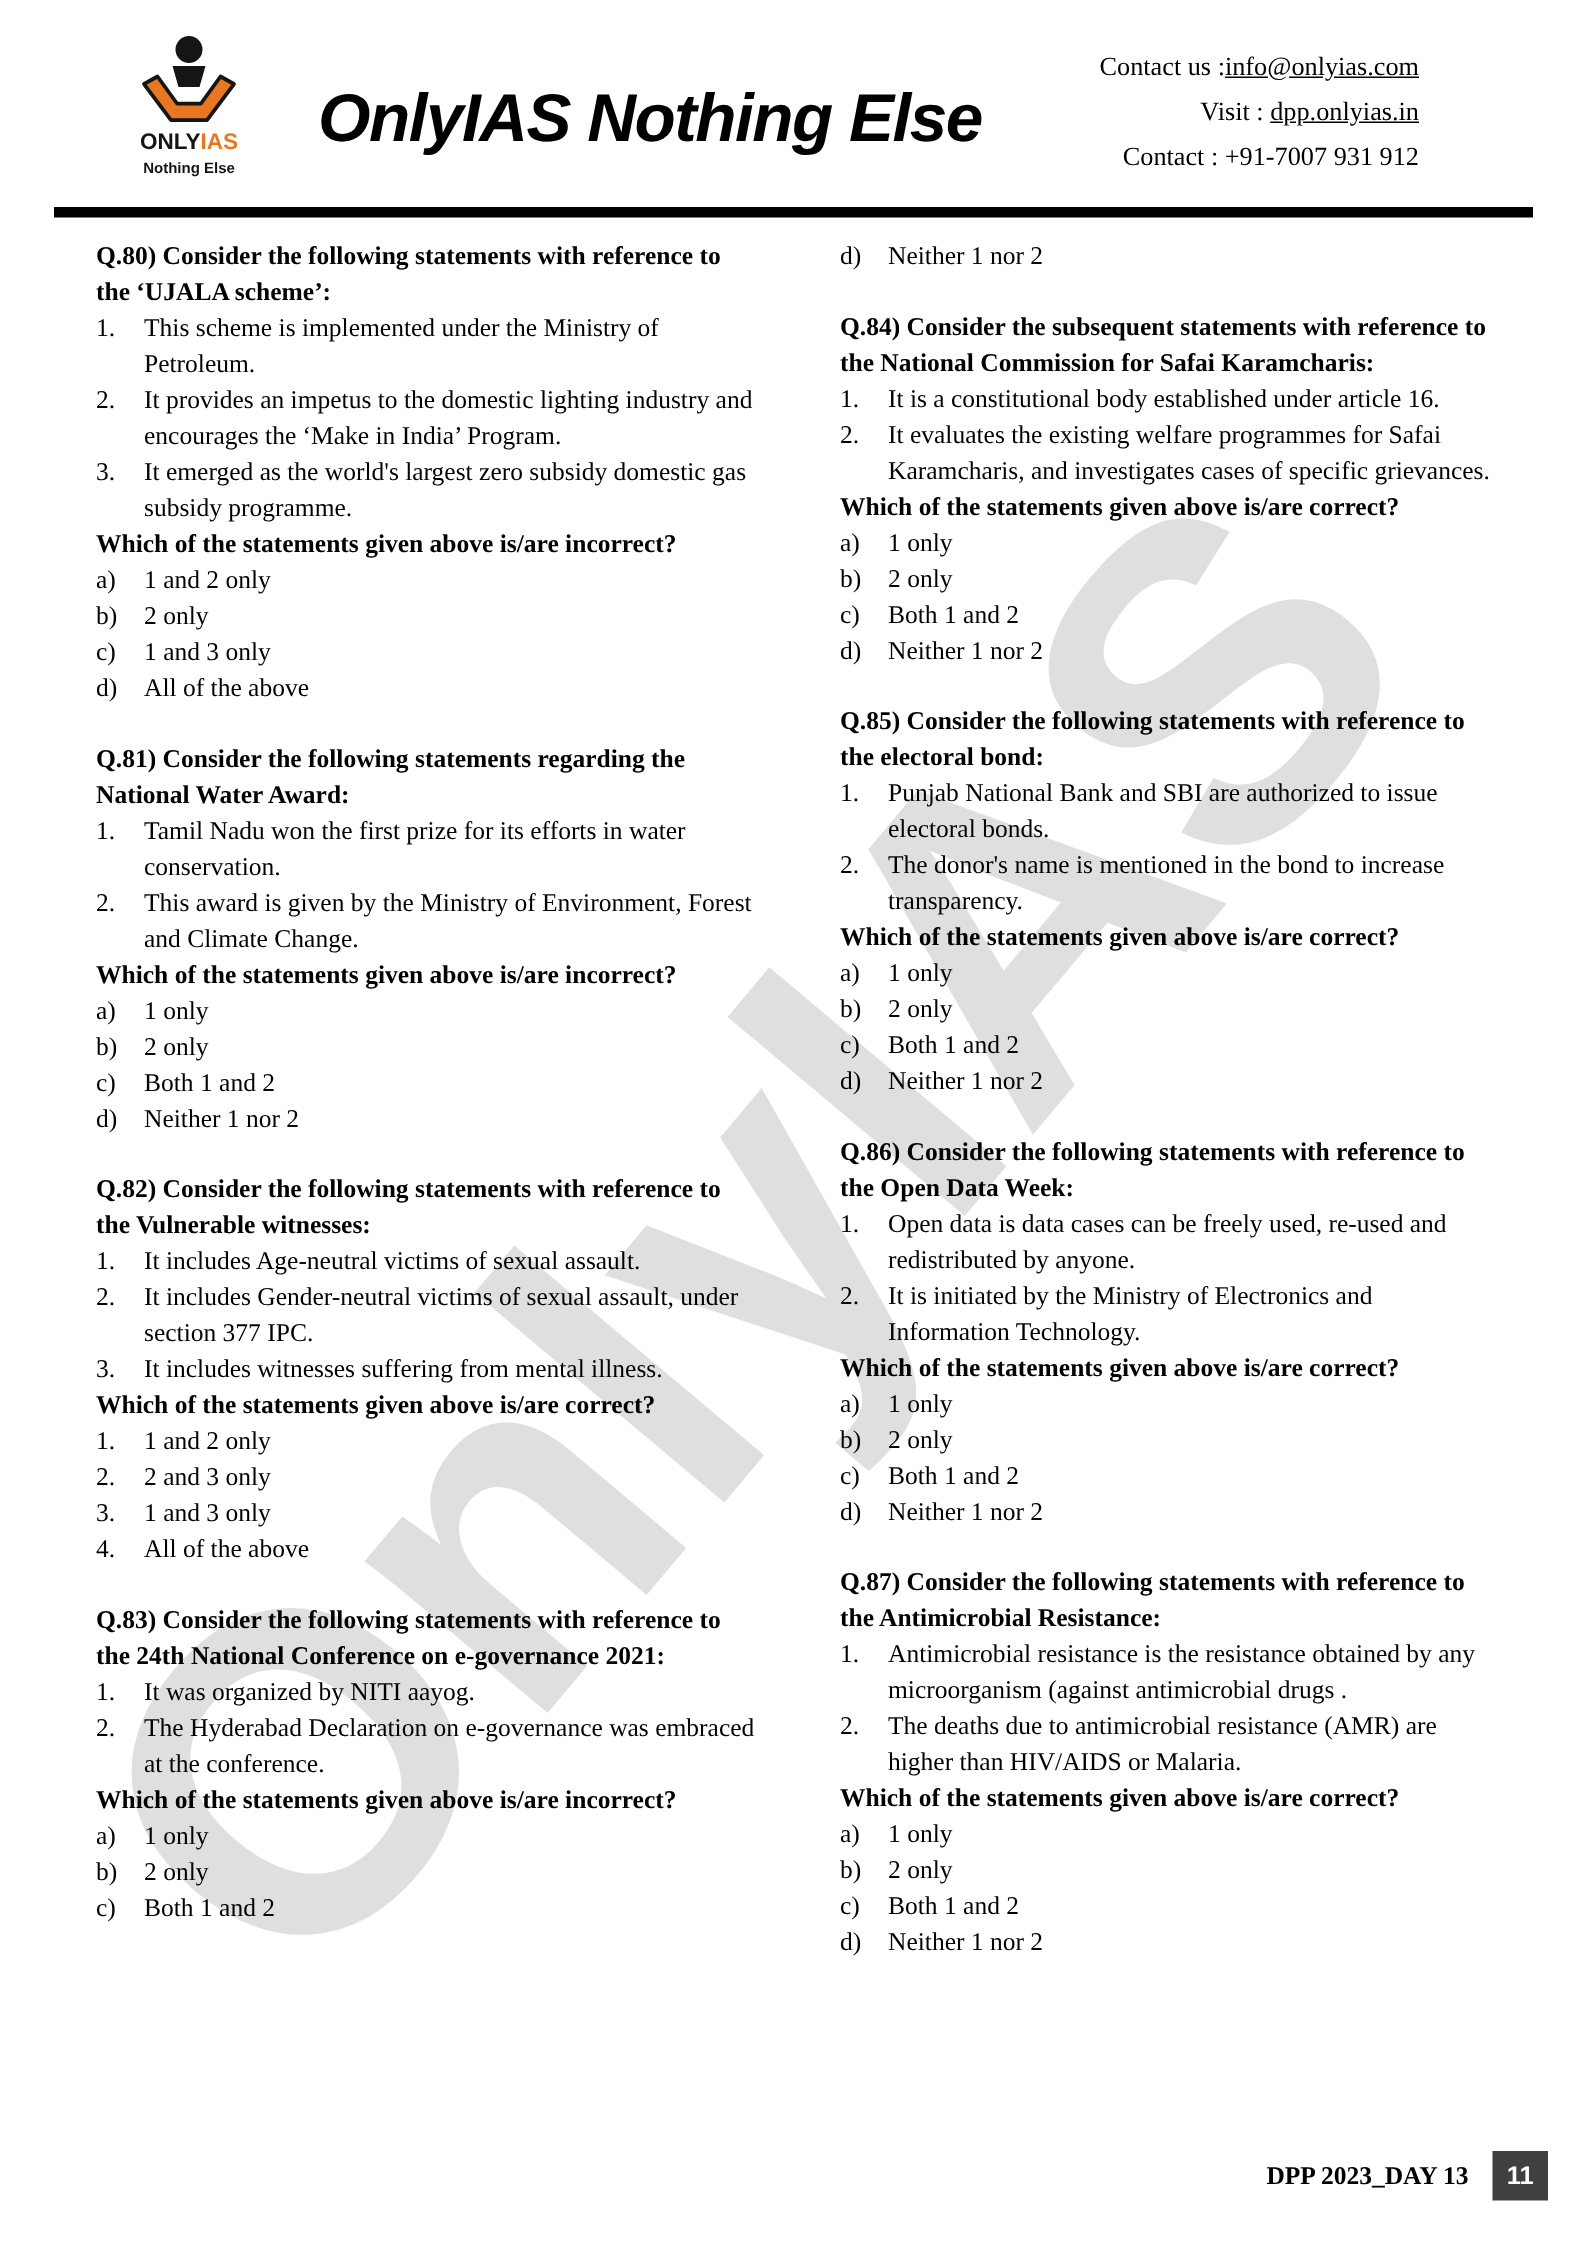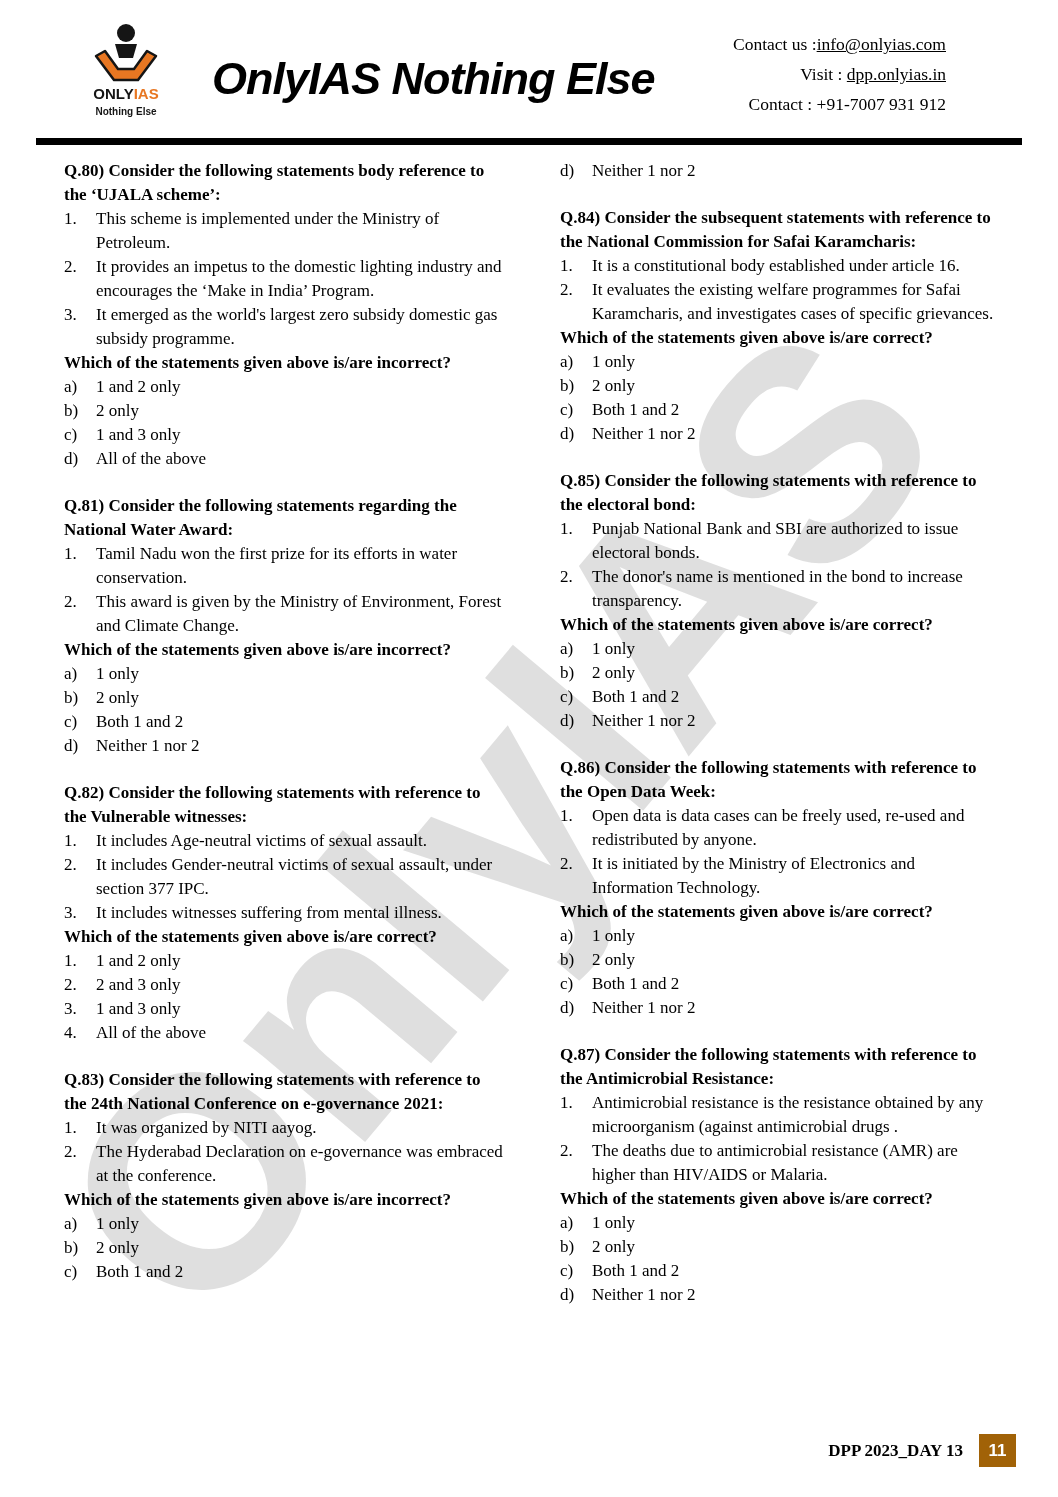--- a/index.html
+++ b/index.html
@@ -30,23 +30,23 @@
 
   .cols { position: relative; z-index: 1; display: flex; gap: 56px; padding: 14px 58px 0 64px; font-size: 17px; line-height: 24px; }
   .col { flex: 1 1 0; min-width: 0; }
 
   .qblock { margin: 0 0 23px 0; }
   .q-heading, .q-prompt { margin: 0; font-size: inherit; line-height: inherit; font-weight: 700; }
   .row { display: flex; align-items: flex-start; }
   .row .lbl { flex: 0 0 32px; }
   .row .txt { flex: 1 1 auto; }
 
-  .ftr { position: absolute; right: 42px; bottom: 30px; z-index: 1; display: flex; align-items: center; gap: 16px; font-weight: 700; font-size: 17px; }
+  .ftr { position: absolute; right: 26px; bottom: 30px; z-index: 1; display: flex; align-items: center; gap: 16px; font-weight: 700; font-size: 17px; }
   .pagebadge {
-    background: #a16207; color: #fff; width: 37px; height: 33px;
+    background: #404040; color: #fff; width: 37px; height: 33px;
     display: flex; align-items: center; justify-content: center;
     font-family: "Liberation Sans", sans-serif; font-size: 17px; font-weight: 700;
   }
 </style>
 </head>
 <body>
 
 <div class="page">
 
   <div class="watermark">OnlyIAS</div>
@@ -67,21 +67,21 @@
       <div><span>Visit :</span> <a href="#">dpp.onlyias.in</a></div>
       <div>Contact : +91-7007 931 912</div>
     </div>
   </header>
 
   <div class="rule"></div>
 
   <main class="cols">
     <div class="col" id="col-left">
         <section class="qblock">
-          <h2 class="q-heading">Q.80) Consider the following statements body reference to the ‘UJALA scheme’:</h2>
+          <h2 class="q-heading">Q.80) Consider the following statements with reference to the ‘UJALA scheme’:</h2>
           <div class="row statement">
             <span class="lbl">1.</span>
             <span class="txt">This scheme is implemented under the Ministry of Petroleum.</span>
           </div>
           <div class="row statement">
             <span class="lbl">2.</span>
             <span class="txt">It provides an impetus to the domestic lighting industry and encourages the ‘Make in India’ Program.</span>
           </div>
           <div class="row statement">
             <span class="lbl">3.</span>

